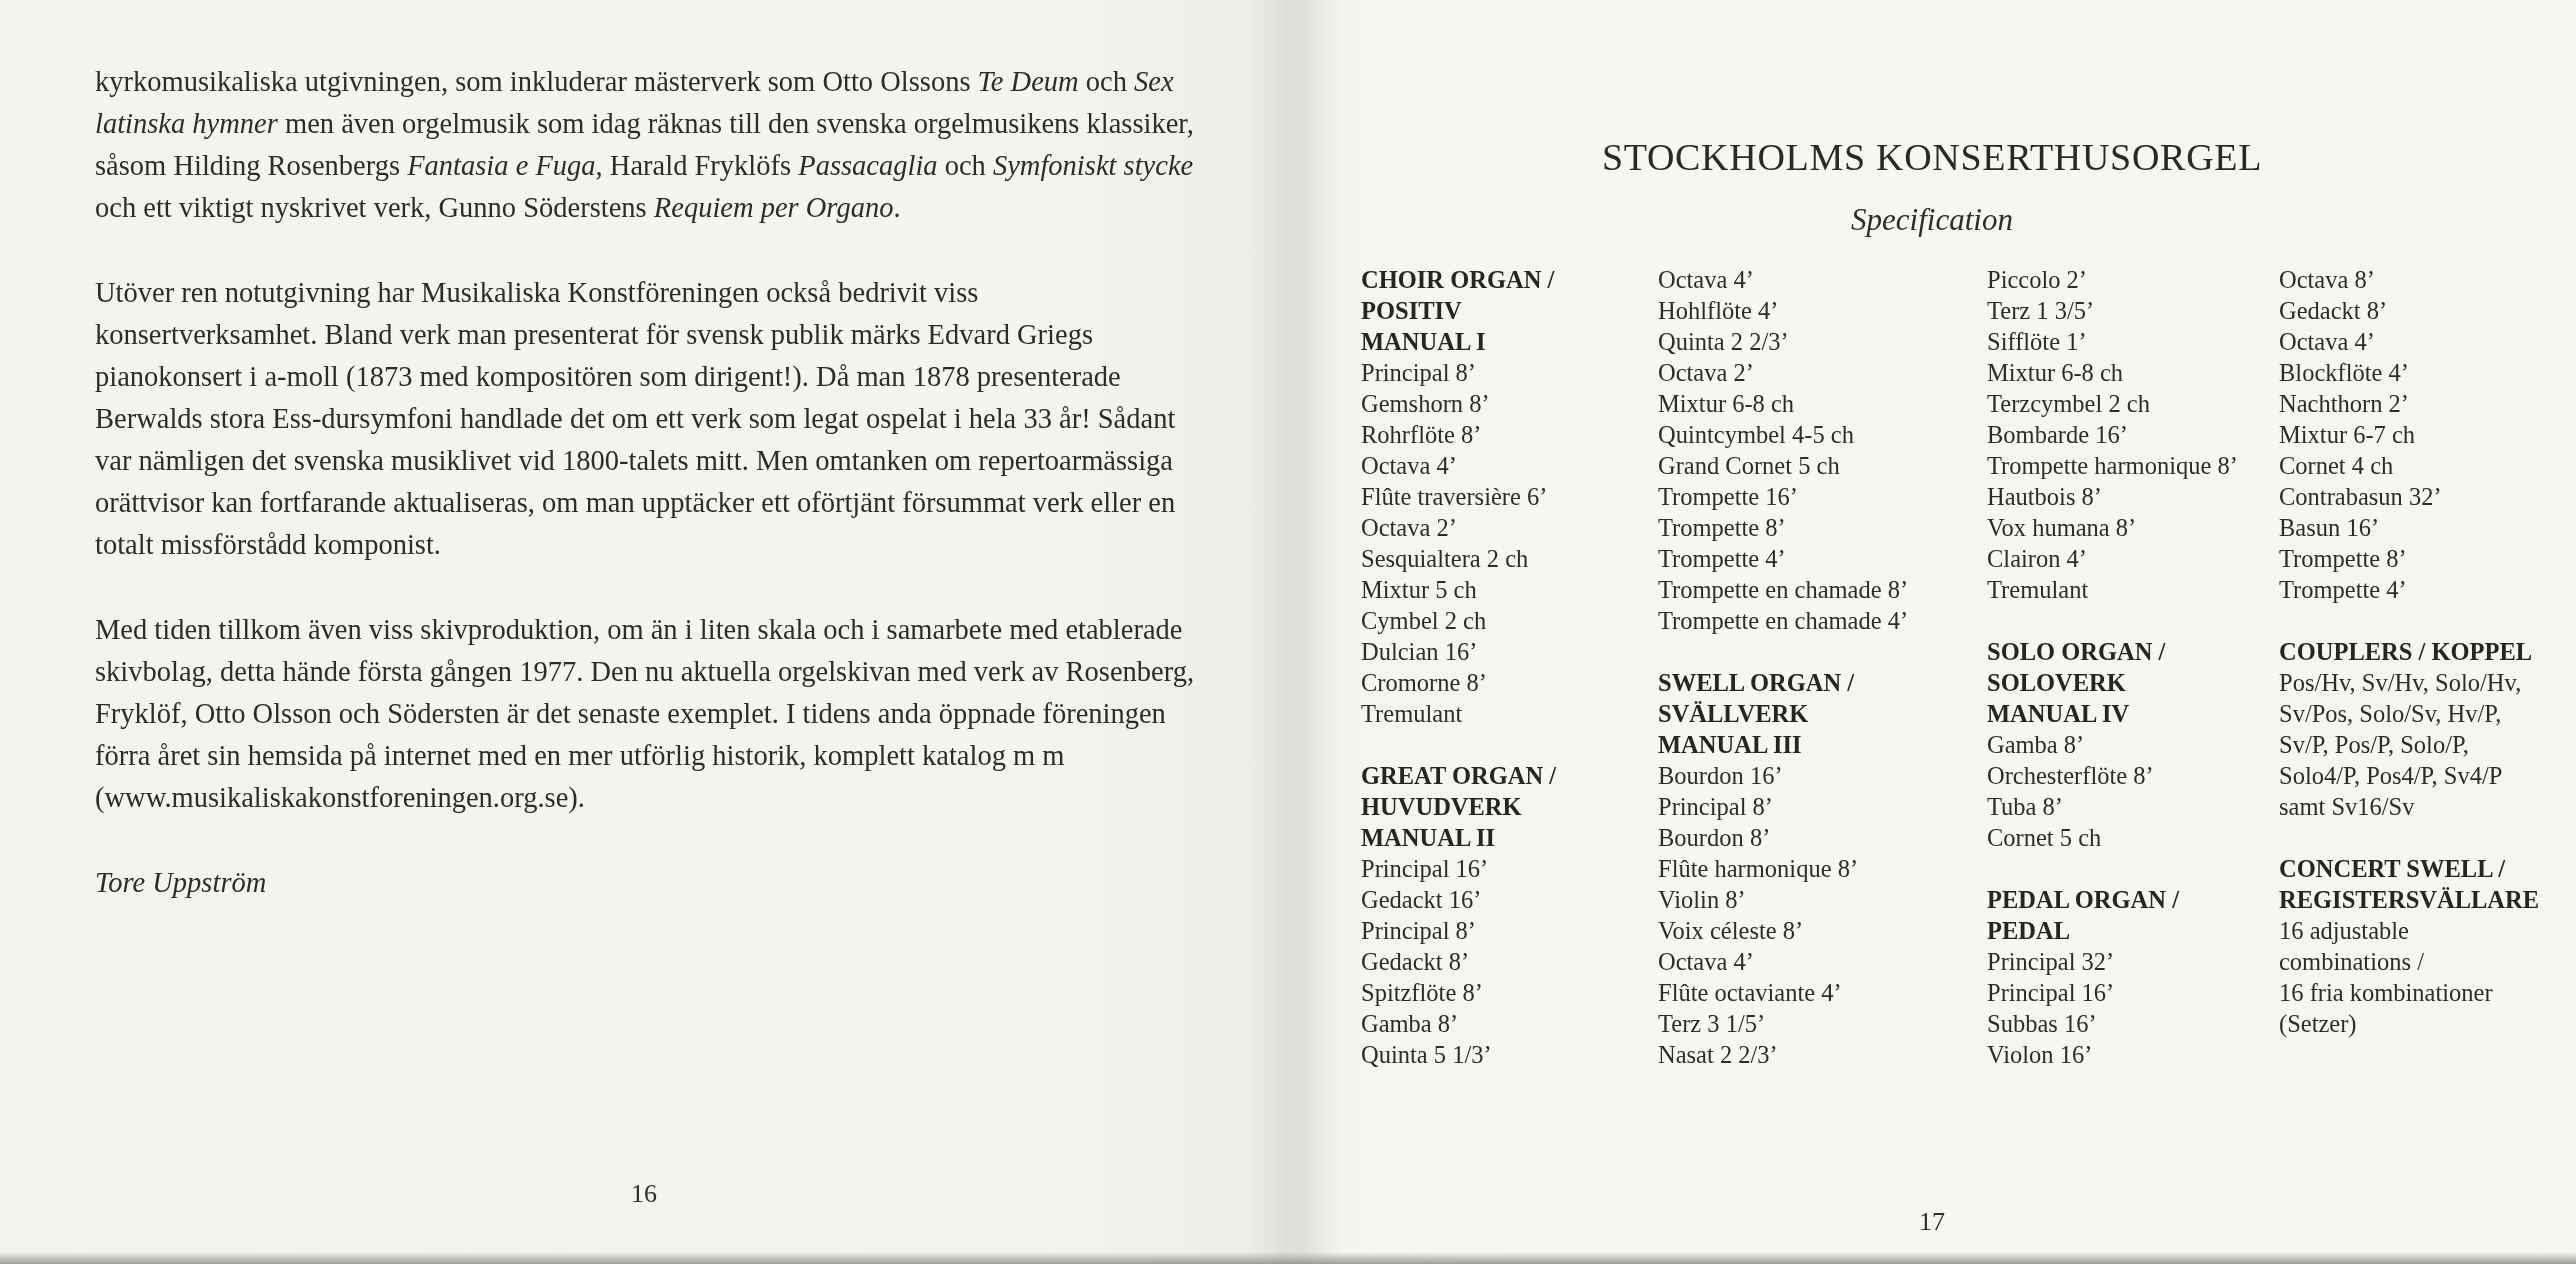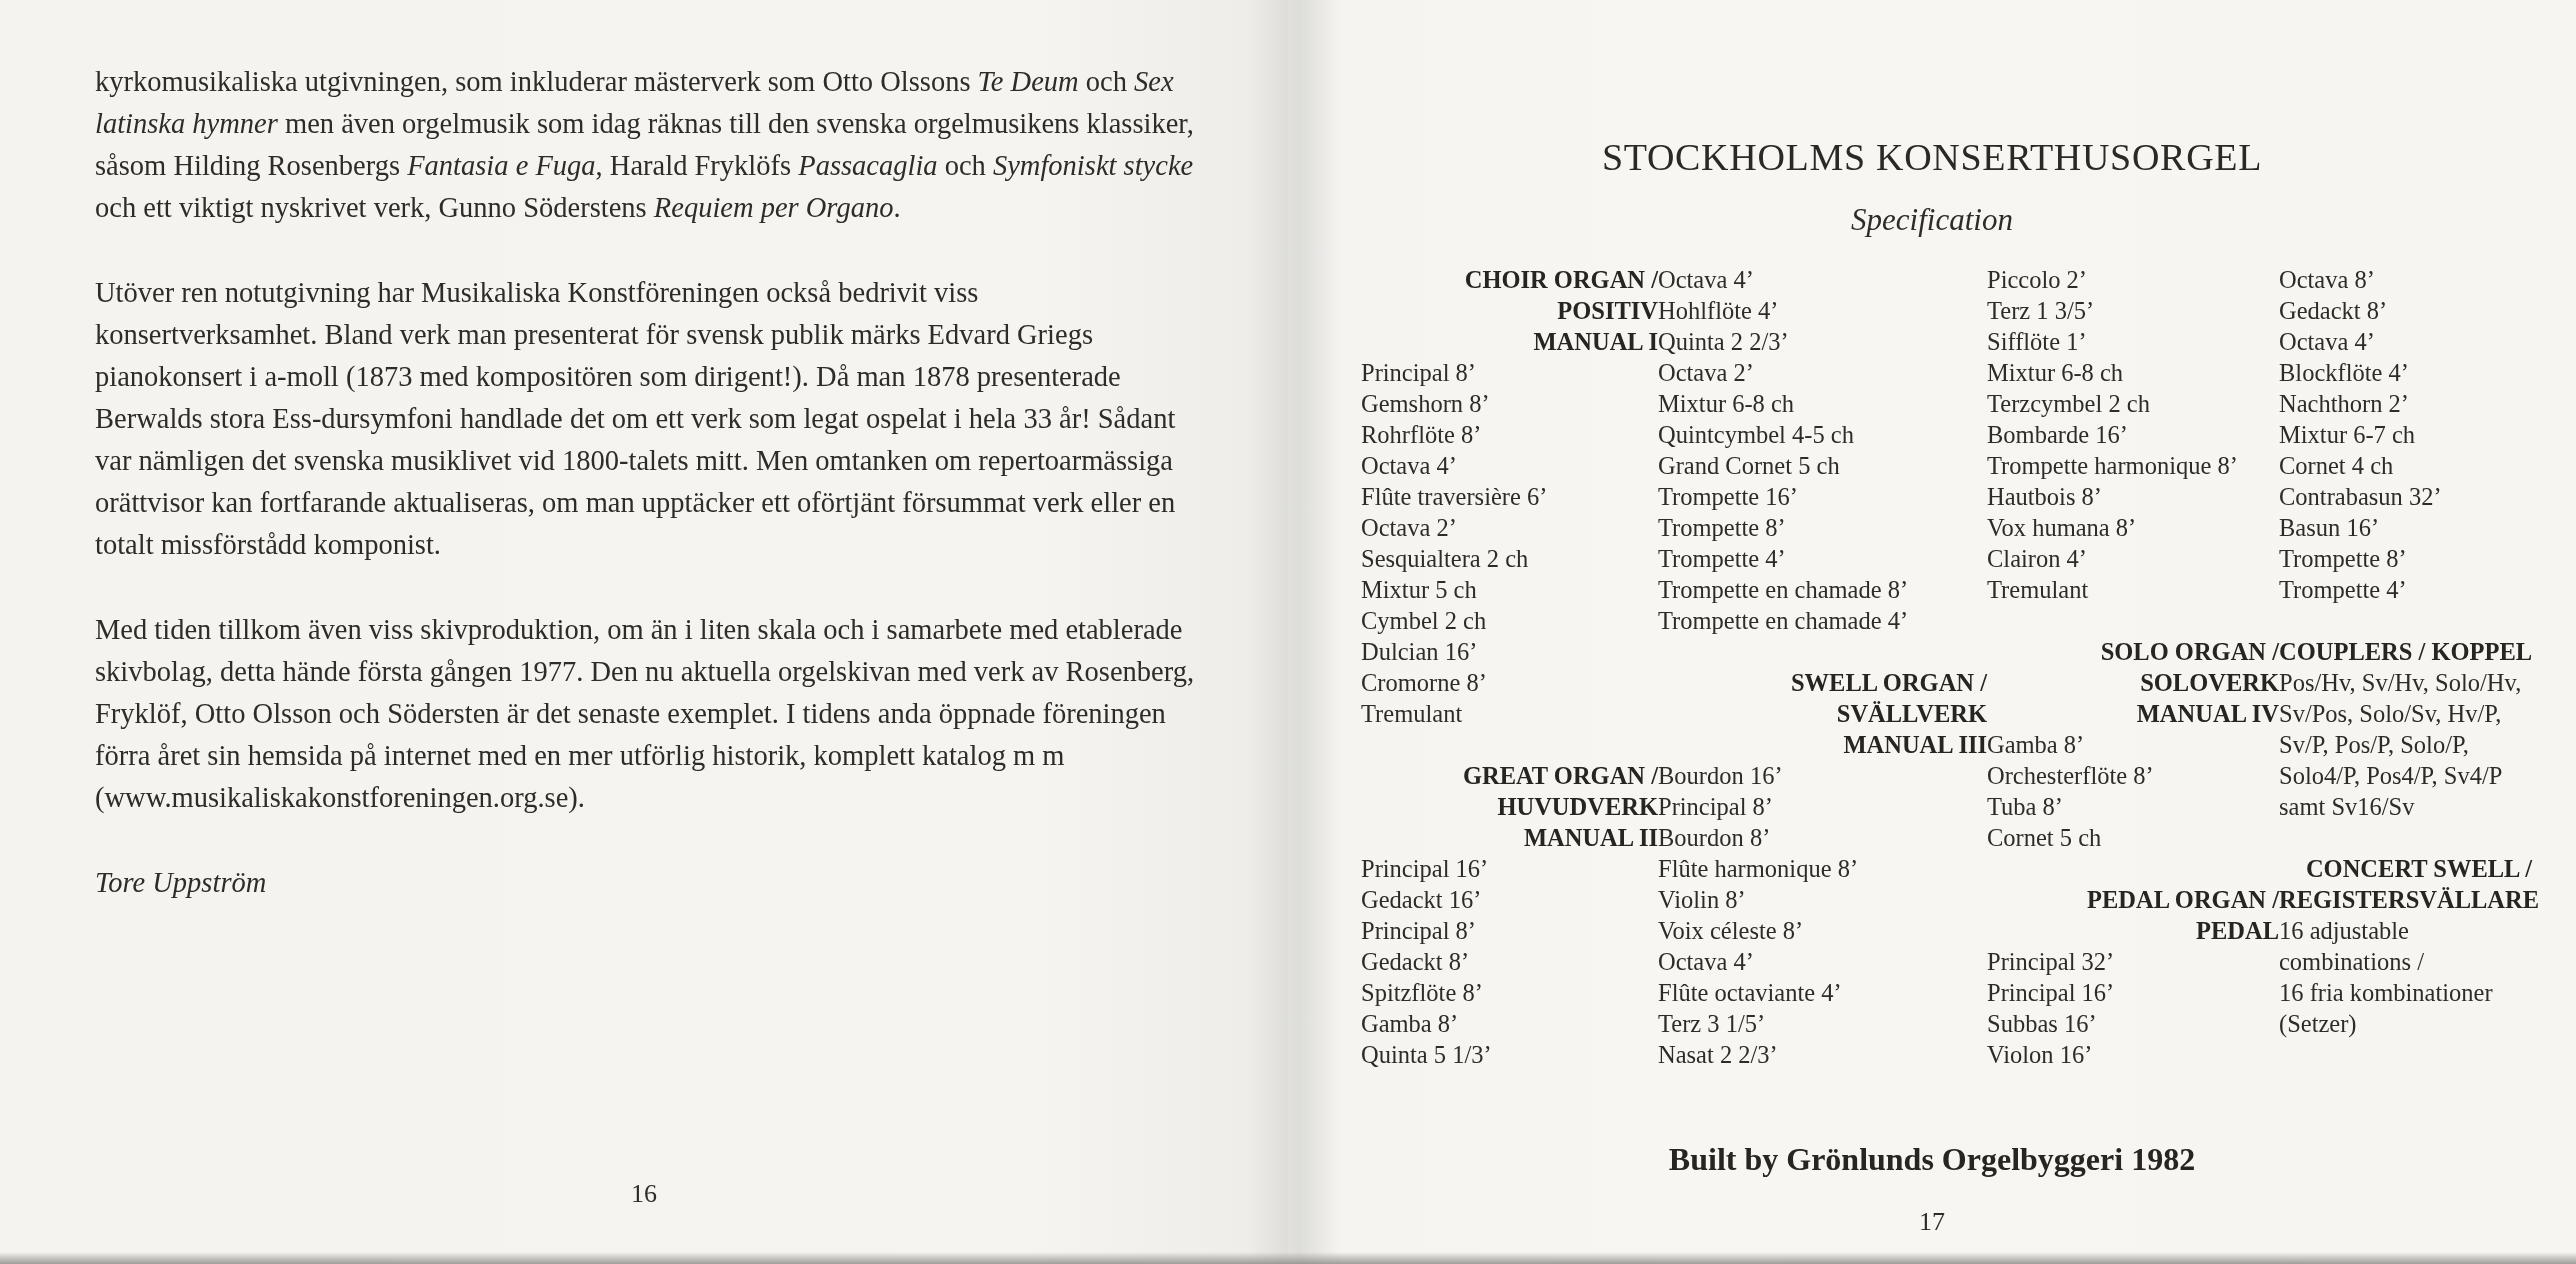--- a/index.html
+++ b/index.html
@@ -122,21 +122,20 @@
   .col-1 { width: 297px; }
   .col-2 { width: 329px; }
   .col-3 { width: 292px; }
   .col-4 { width: 253px; }
   .block + .block {
     margin-top: 31px;
   }
   .block .h {
     font-weight: bold;
     color: #272522;
-    text-align: right;
   }
   .footer {
     position: absolute;
     left: 0;
     width: 100%;
     top: 1140px;
     text-align: center;
     font-weight: bold;
     font-size: 32px;
     line-height: 38px;
@@ -286,21 +285,20 @@
             <div class="h">CONCERT SWELL /</div>
             <div class="h">REGISTERSVÄLLARE</div>
             <div class="s">16 adjustable</div>
             <div class="s">combinations /</div>
             <div class="s">16 fria kombinationer</div>
             <div class="s">(Setzer)</div>
           </div>
         </div>
     </div>
 
-    <div class="footer">Built by Grönlunds Orgelbyggeri 1982</div>
     <div class="pagenum pagenum-right">17</div>
   </div>
 
   <div class="gutter-shadow"></div>
   <div class="bottom-edge"></div>
 
 </div>
 
 
 </body></html>

